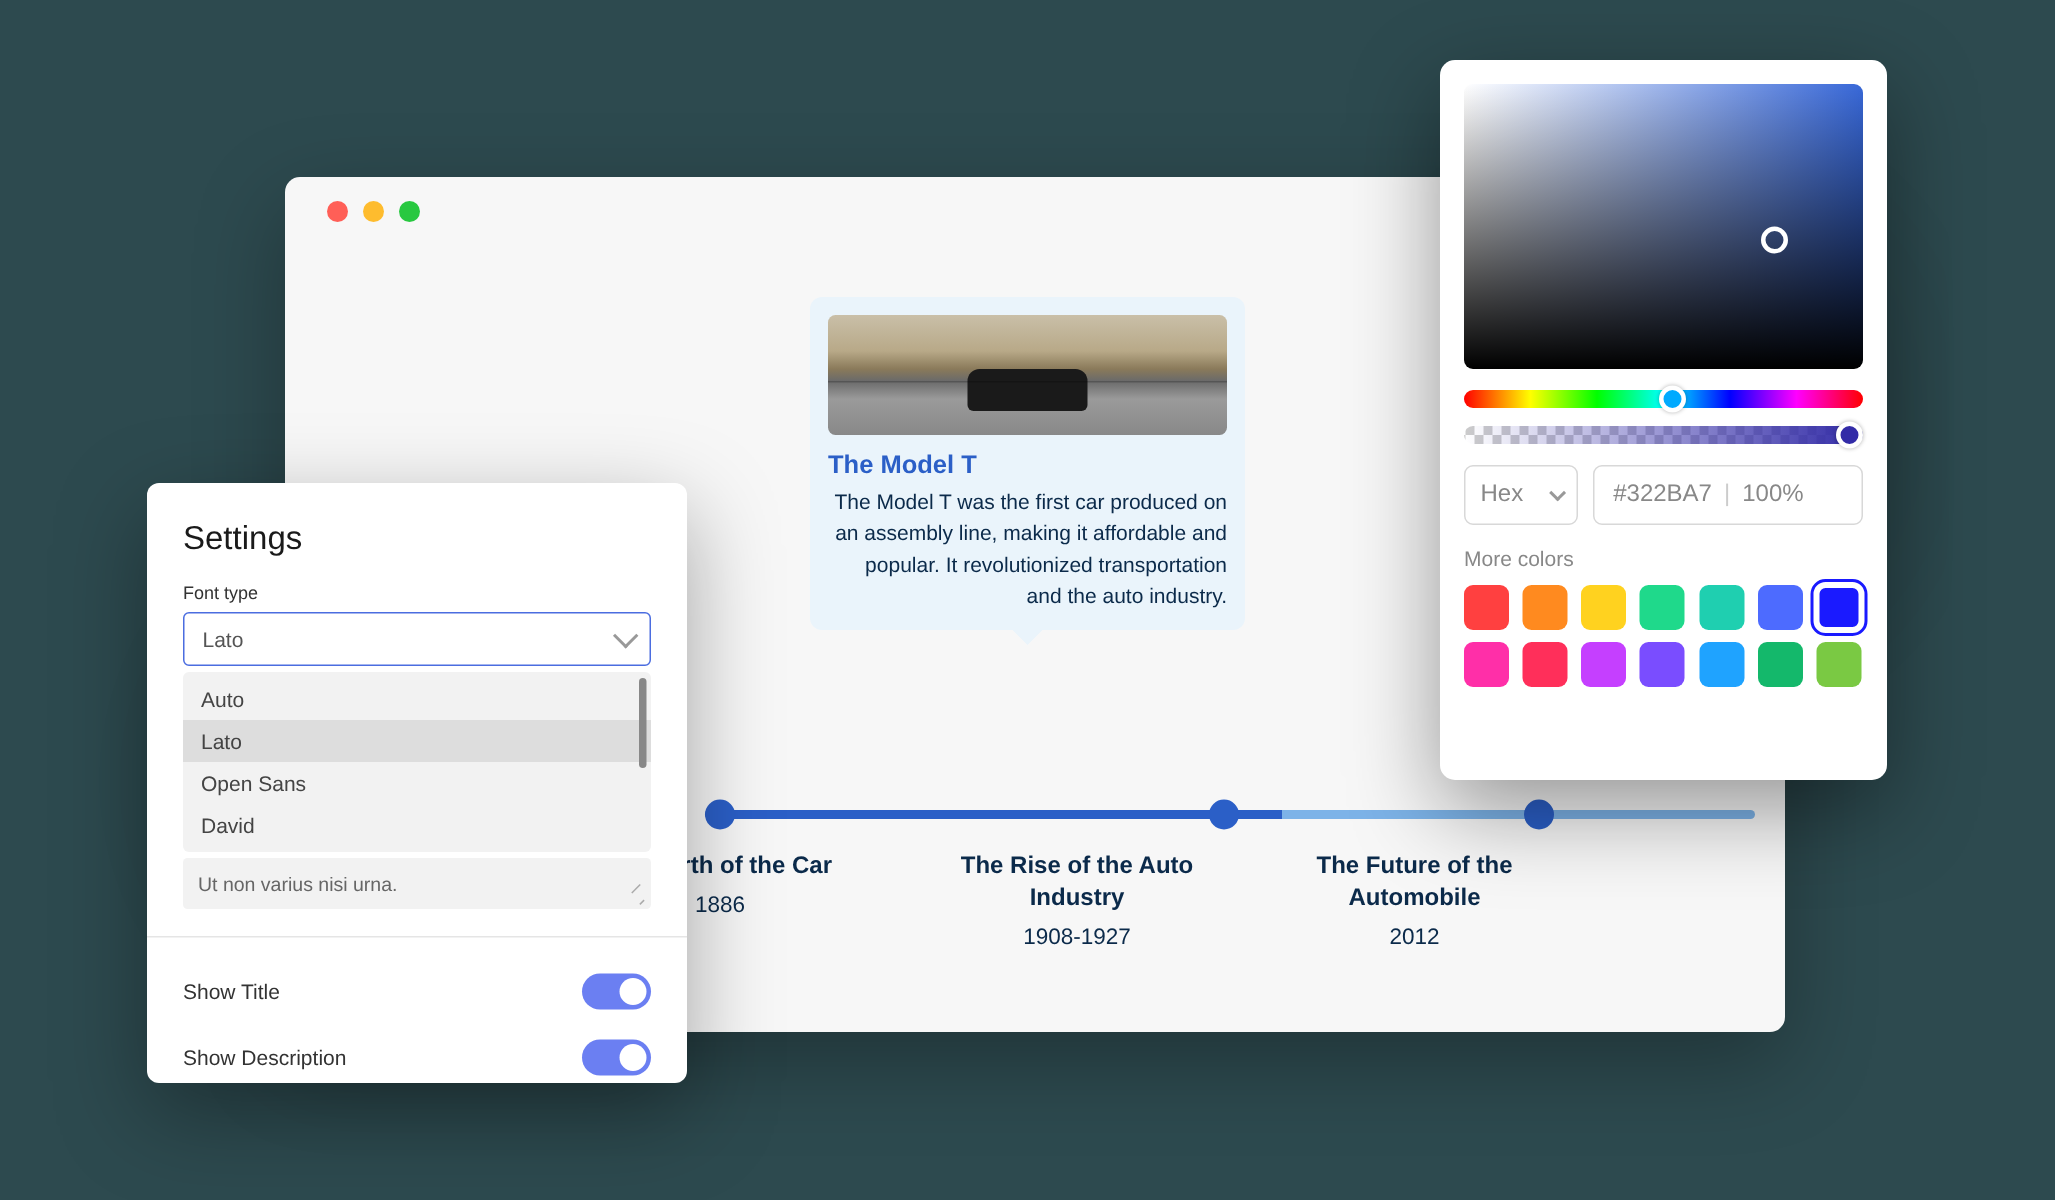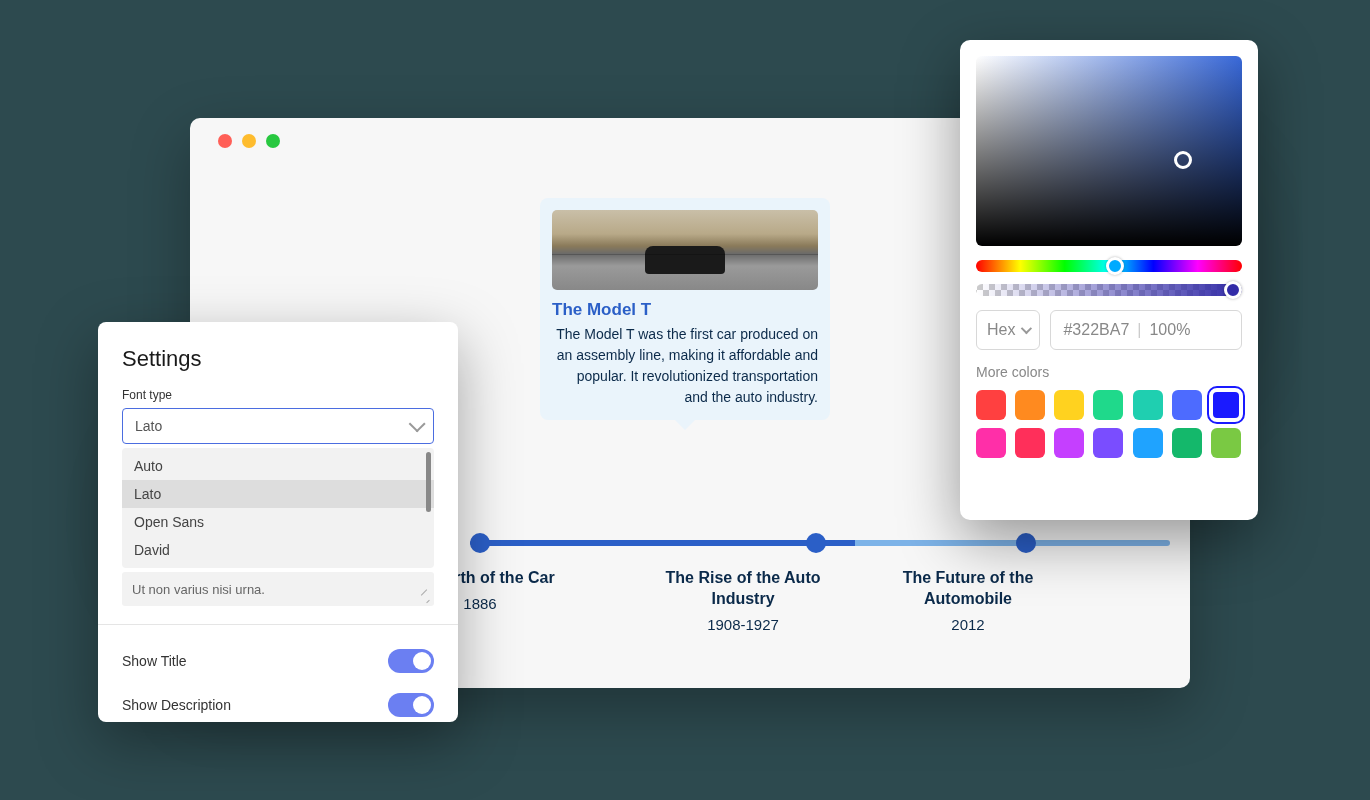--- a/index.html
+++ b/index.html
@@ -25,21 +25,21 @@
 
 .timeline { position: absolute; left: 280px; top: 422px; width: 700px; }
 .tl-line { height: 6px; background: linear-gradient(90deg, #2b5fc7 0%, #2b5fc7 55%, #7db3e8 55%, #7db3e8 100%); border-radius: 3px; position: relative; }
 .tl-point { position: absolute; top: -7px; width: 20px; height: 20px; background: #2b5fc7; border-radius: 50%; }
 .tl-point.p1 { left: 0; }
 .tl-point.p2 { left: 48%; }
 .tl-point.p3 { left: 78%; }
 .tl-labels { display: flex; margin-top: 22px; }
 .tl-label { text-align: center; }
 .tl-label.l1 { width: 150px; margin-left: -65px; }
-.tl-label.l2 { width: 160px; margin-left: 108px; }
+.tl-label.l2 { width: 160px; margin-left: 83px; }
 .tl-label.l3 { width: 170px; margin-left: 60px; }
 .tl-title { color: #0b2a4a; font-weight: 700; font-size: 16px; line-height: 1.3; }
 .tl-year { color: #0b2a4a; font-size: 15px; margin-top: 6px; }
 
 
 .settings-panel { position: absolute; left: 98px; top: 322px; width: 360px; height: 400px; background: #fff; border-radius: 8px; box-shadow: 0 20px 60px rgba(0,0,0,0.35); padding: 24px 24px 0; }
 .settings-title { font-size: 22px; font-weight: 500; color: #1a1a1a; margin-bottom: 16px; }
 .field-label { font-size: 12px; color: #333; margin-bottom: 6px; }
 .select-box { height: 36px; border: 1px solid #4b6de0; border-radius: 4px; display: flex; align-items: center; padding: 0 12px; justify-content: space-between; color: #555; font-size: 14px; cursor: pointer; }
 .chevron { width: 12px; height: 12px; border: solid #999; border-width: 0 2px 2px 0; transform: rotate(45deg) translateY(-3px); }
@@ -60,21 +60,21 @@
 
 .color-panel { position: absolute; left: 960px; top: 40px; width: 298px; height: 480px; background: #fff; border-radius: 10px; box-shadow: 0 20px 60px rgba(0,0,0,0.4); padding: 16px; }
 .color-canvas { width: 100%; height: 190px; border-radius: 6px; background: linear-gradient(0deg, #000 0%, rgba(0,0,0,0) 100%), linear-gradient(90deg, #fff 0%, #3868d8 100%); position: relative; }
 .canvas-cursor { position: absolute; right: 50px; top: 95px; width: 18px; height: 18px; border: 3px solid #fff; border-radius: 50%; }
 .hue-slider { height: 12px; border-radius: 6px; margin-top: 14px; background: linear-gradient(90deg, #ff0000, #ffff00, #00ff00, #00ffff, #0000ff, #ff00ff, #ff0000); position: relative; }
 .hue-cursor { position: absolute; left: 49%; top: -3px; width: 18px; height: 18px; border: 3px solid #fff; border-radius: 50%; box-shadow: 0 0 3px rgba(0,0,0,0.3); background: #00aaff; }
 .alpha-slider { height: 12px; border-radius: 6px; margin-top: 12px; background: repeating-conic-gradient(#ccc 0% 25%, #fff 0% 50%) 50% / 12px 12px; position: relative; }
 .alpha-overlay { position: absolute; inset: 0; border-radius: 6px; background: linear-gradient(90deg, rgba(50,43,167,0) 0%, rgba(50,43,167,1) 100%); }
 .alpha-cursor { position: absolute; right: 0; top: -3px; width: 18px; height: 18px; border: 3px solid #fff; border-radius: 50%; background: #322ba7; box-shadow: 0 0 3px rgba(0,0,0,0.3); }
 .color-inputs { display: flex; gap: 10px; margin-top: 14px; }
-.format-select { height: 40px; border: 1px solid #d8d8d8; border-radius: 6px; display: flex; align-items: center; padding: 0 10px; gap: 6px; color: #888; font-size: 16px; cursor: pointer; }
+.format-select { height: 40px; border: 1px solid #d8d8d8; border-radius: 6px; display: flex; align-items: center; padding: 0 10px; gap: 18px; color: #888; font-size: 16px; cursor: pointer; }
 .hex-input { flex: 1; height: 40px; border: 1px solid #d8d8d8; border-radius: 6px; display: flex; align-items: center; padding: 0 12px; color: #888; font-size: 16px; }
 .hex-sep { margin: 0 8px; color: #ccc; }
 .more-colors-label { font-size: 14px; color: #888; margin-top: 14px; }
 .swatches { display: grid; grid-template-columns: repeat(7, 1fr); gap: 8px; margin-top: 10px; }
 .swatch { width: 30px; height: 30px; border-radius: 6px; cursor: pointer; }
 .swatch.selected { outline: 2px solid #1a1aff; outline-offset: 2px; border: 2px solid #fff; }
 
 
 .shadow-blob { position: absolute; border-radius: 20px; filter: blur(2px); opacity: 0.6; }
 .blob1 { left: 60px; top: 310px; width: 420px; height: 420px; background: radial-gradient(circle, rgba(0,0,0,0.3), transparent 70%); }

